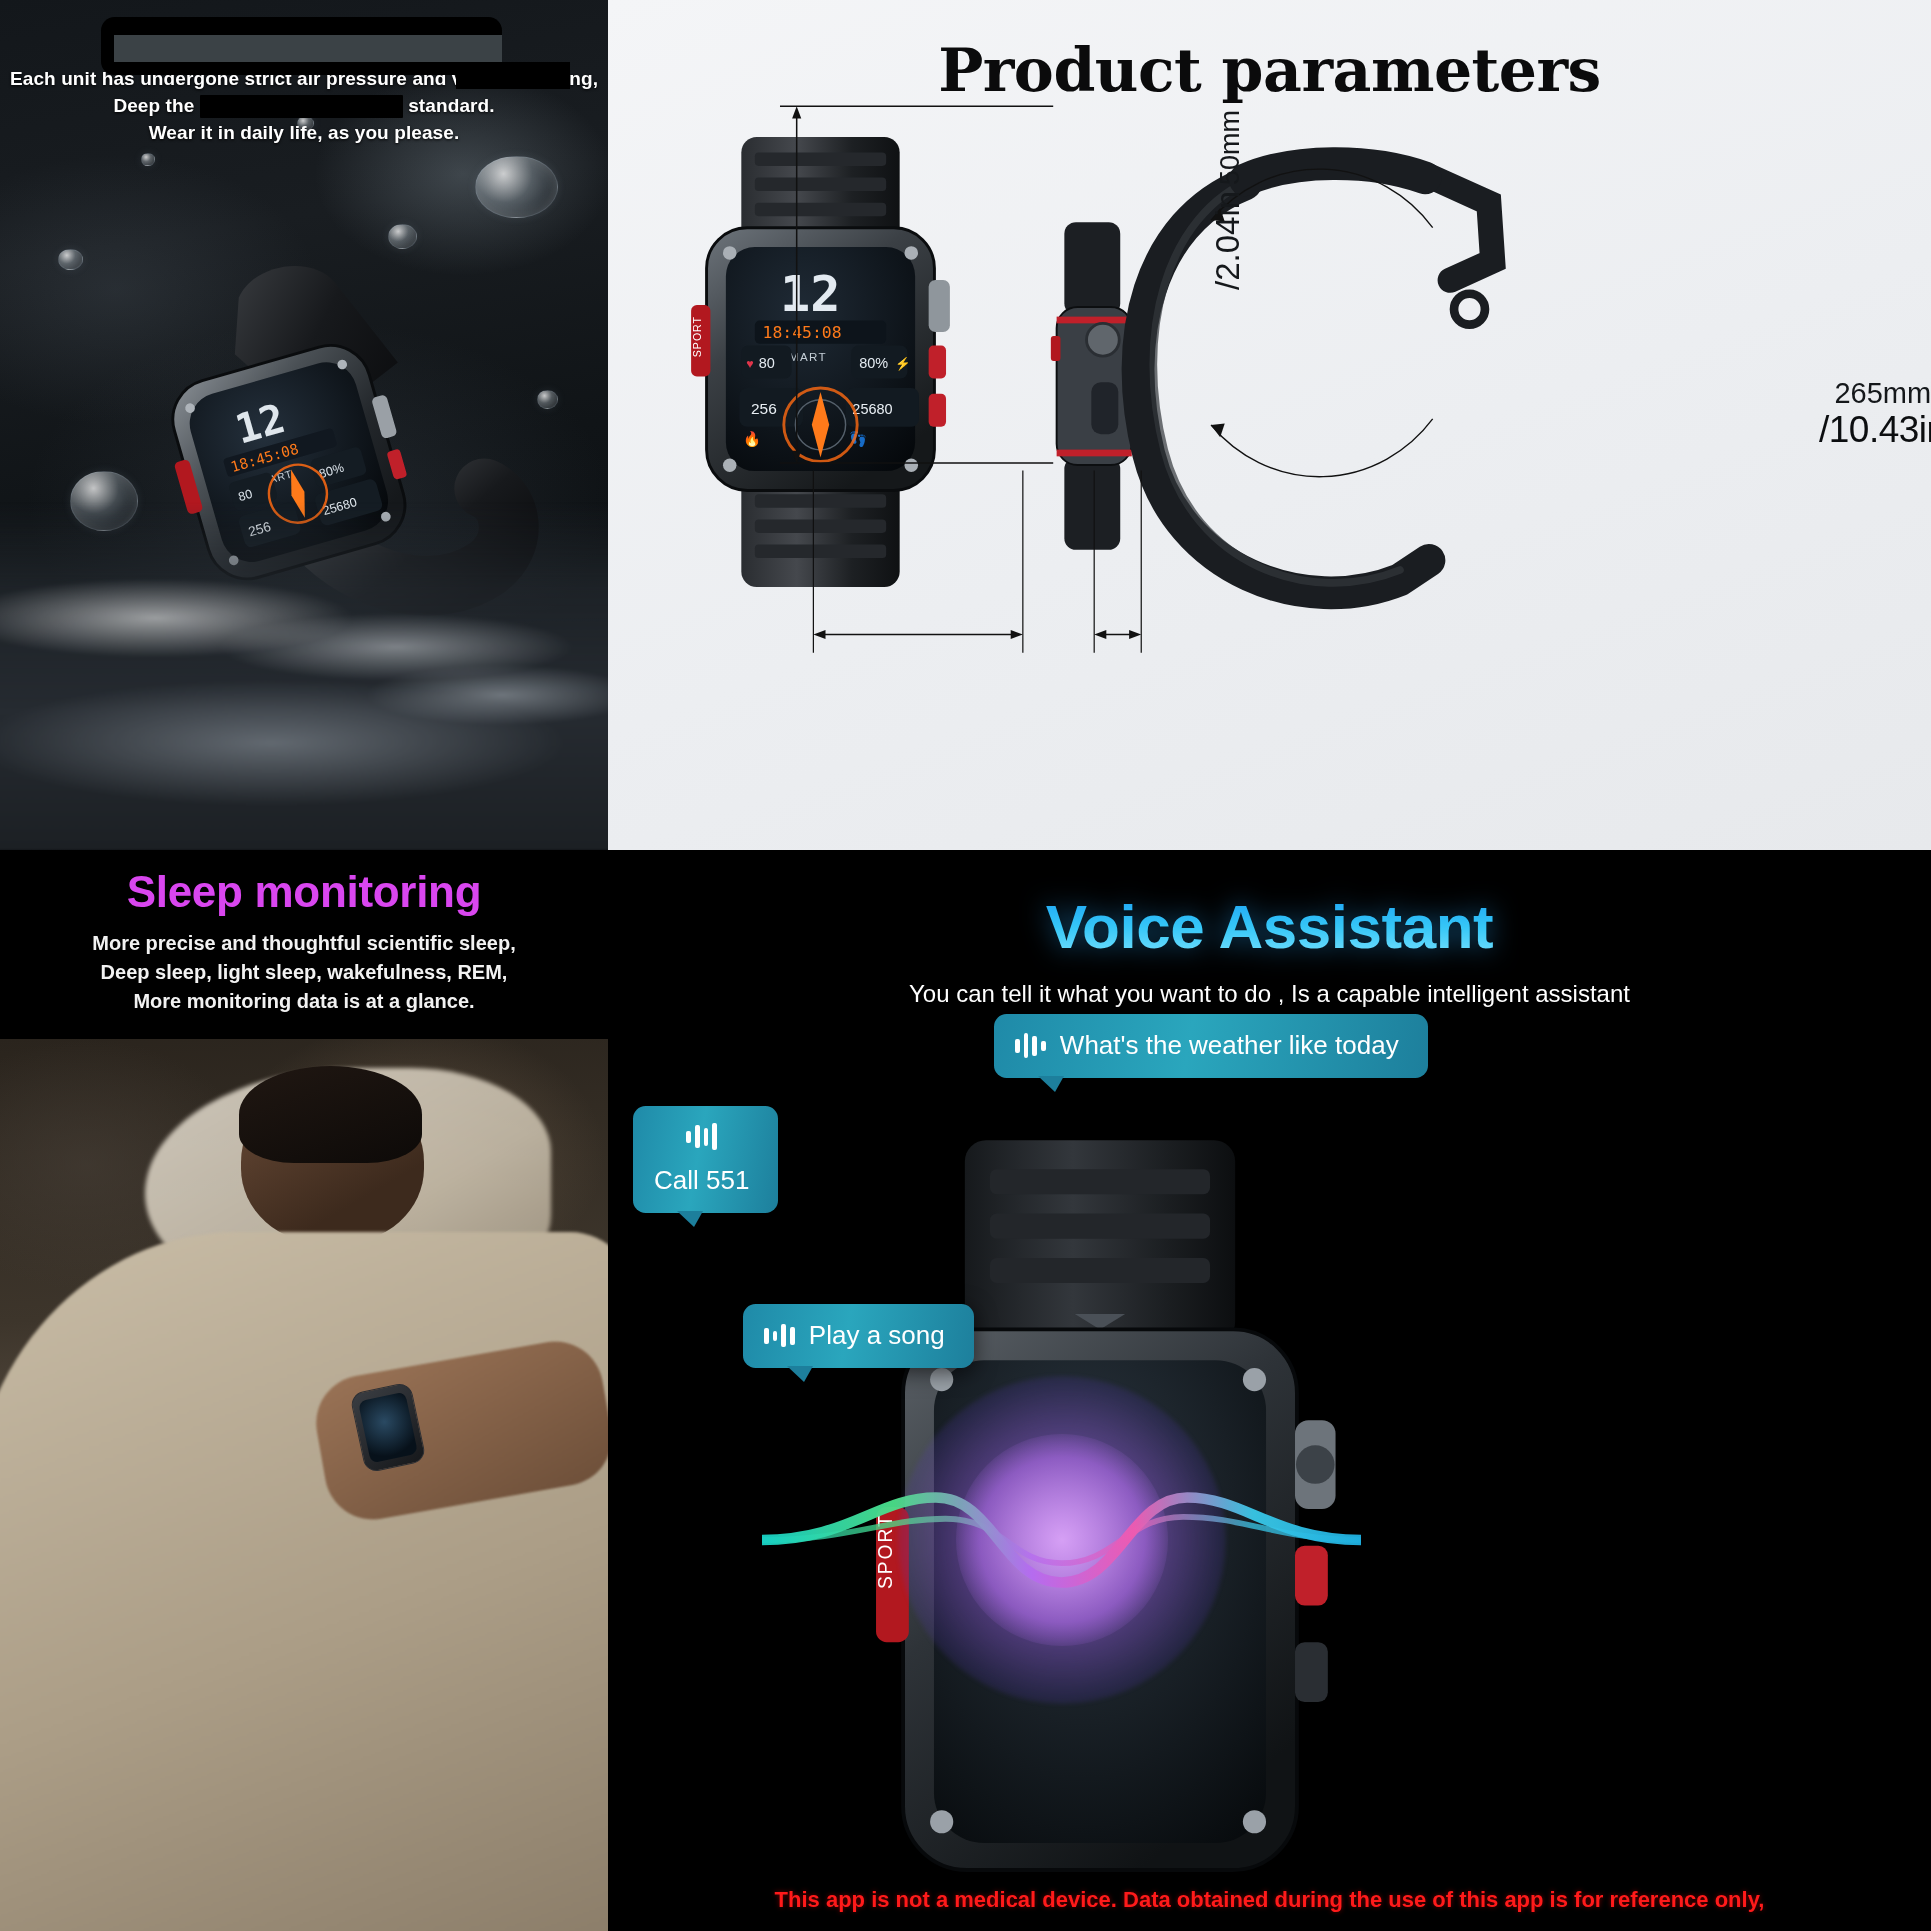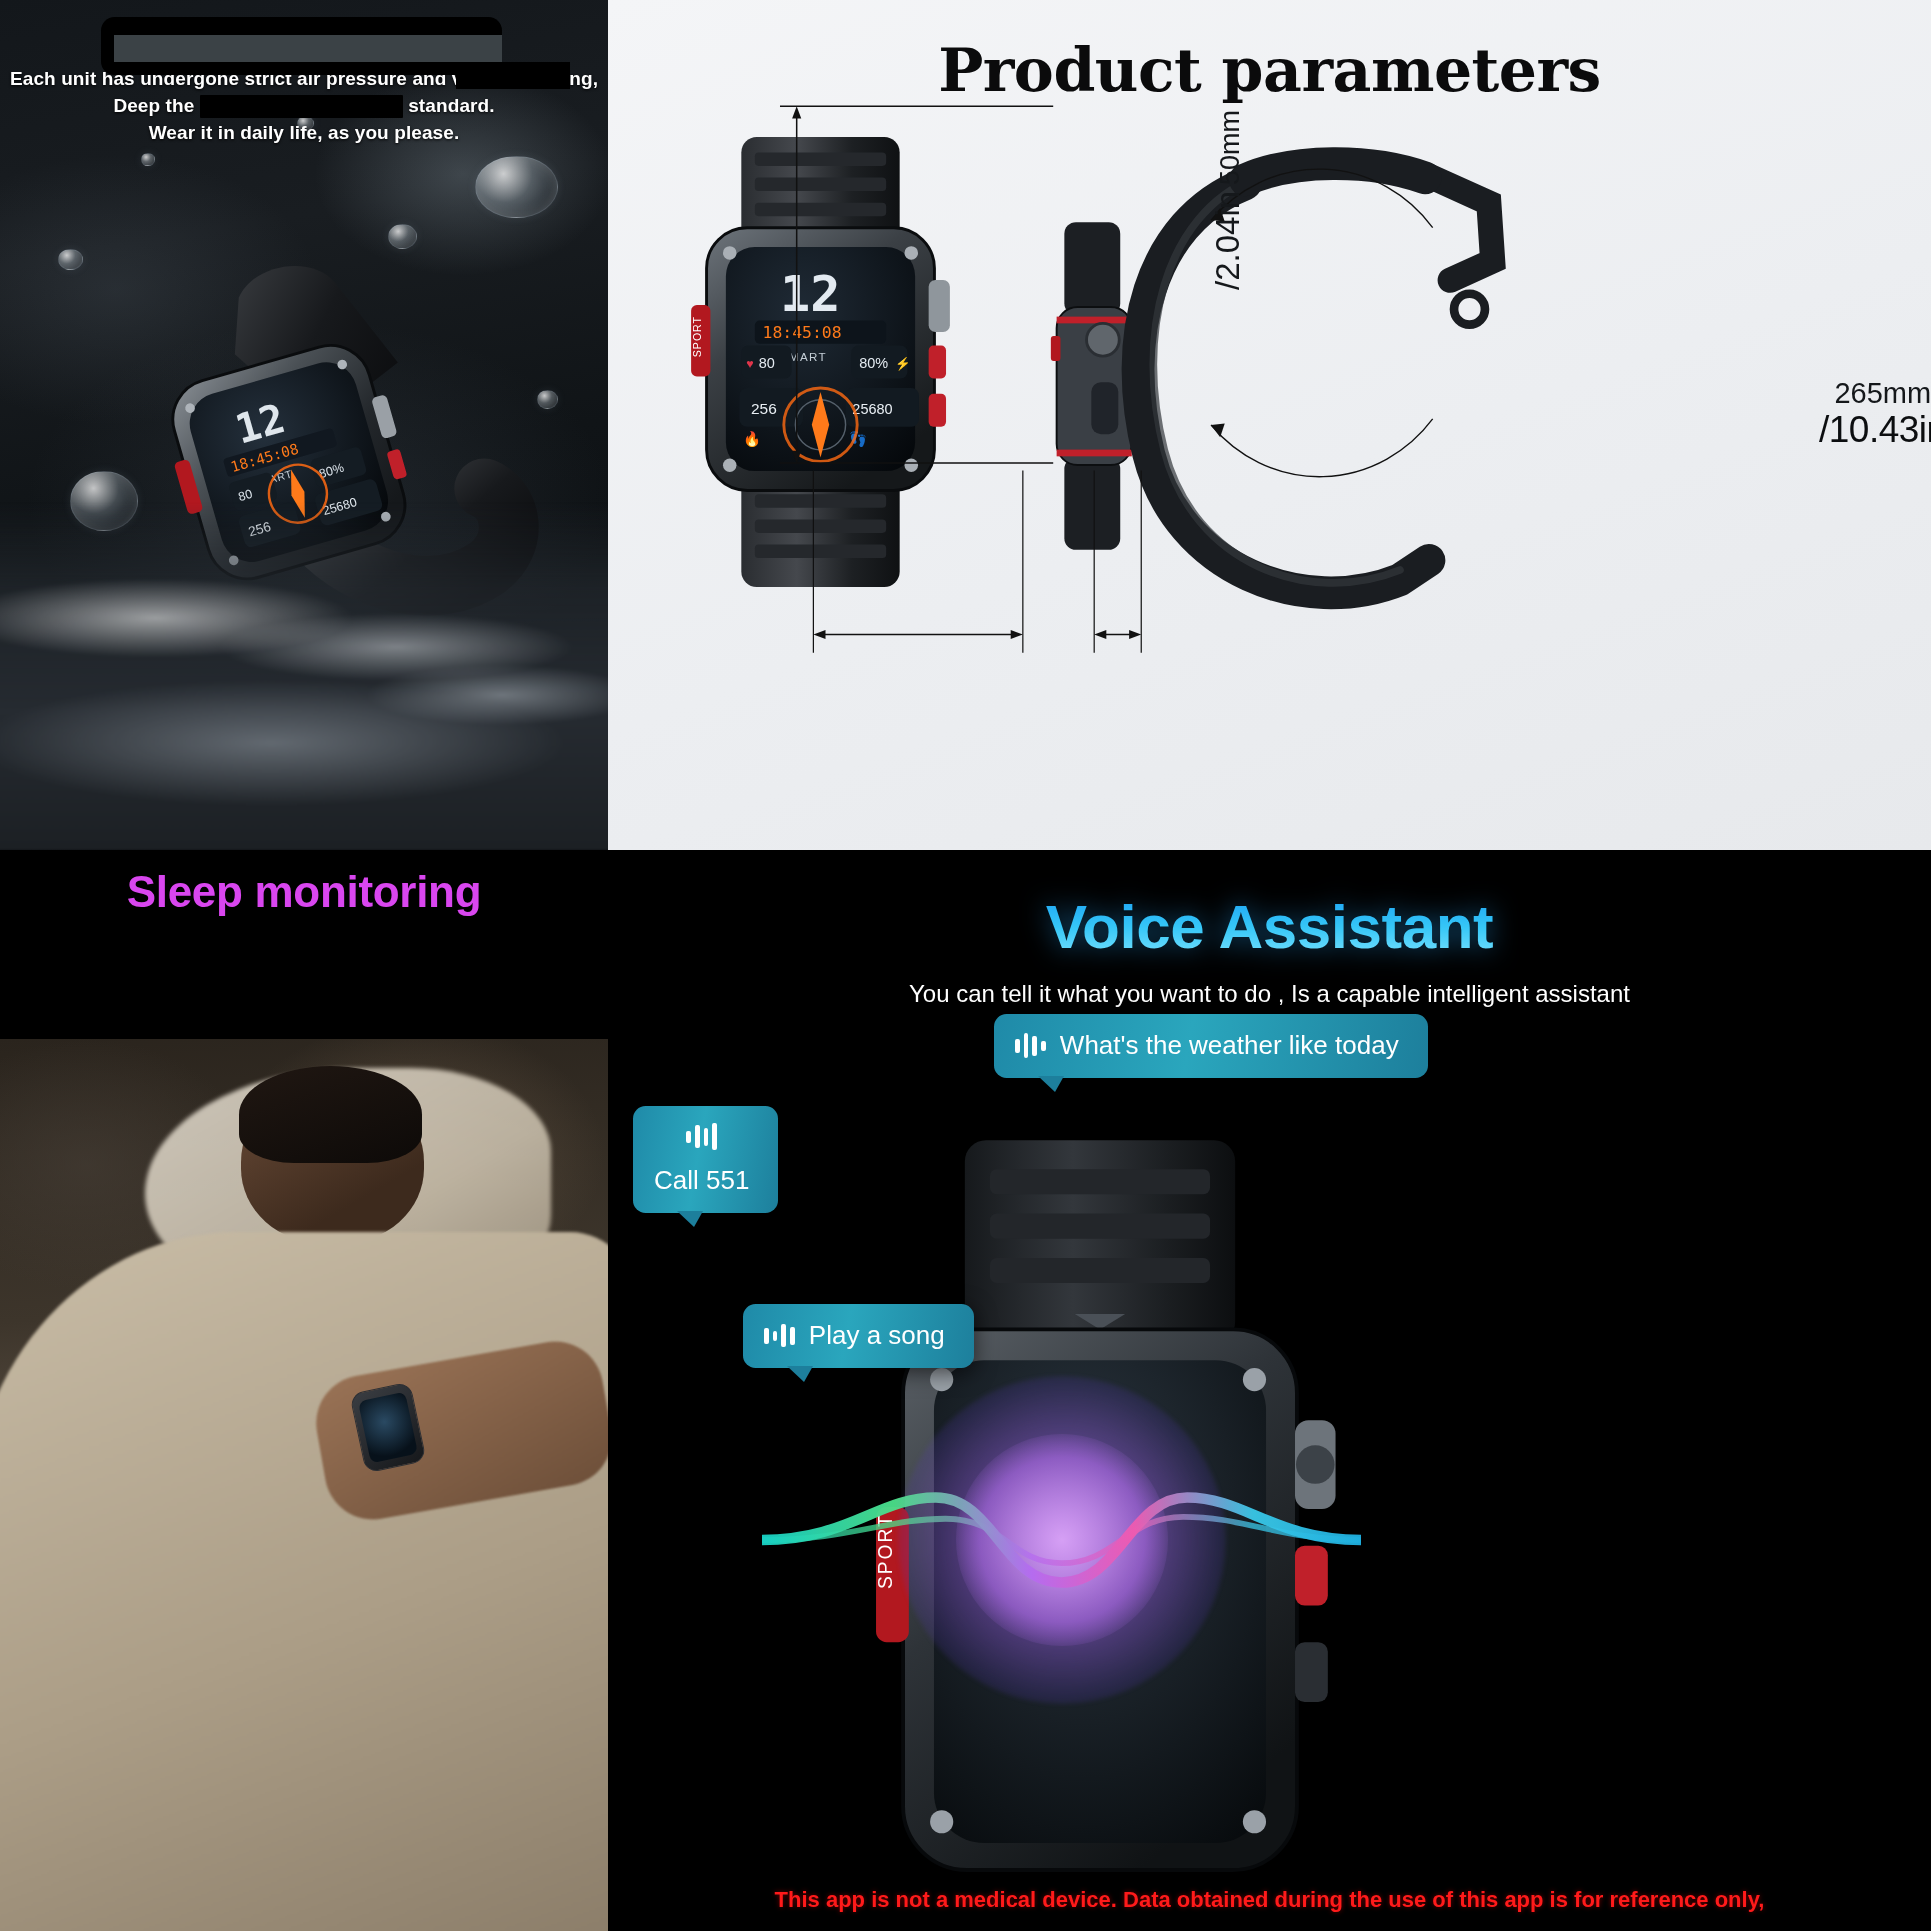--- a/index.html
+++ b/index.html
@@ -337,20 +337,25 @@
     </div>
 
     <div class="strapdim">
       <div class="l1">265mm</div>
       <div class="l2">/10.43in</div>
     </div>
   </section>
 
   <section class="p-sleep">
     <h2 class="sleep-title">Sleep monitoring</h2>
+    <div class="sleep-sub">
+      <div>More precise and thoughtful scientific sleep,</div>
+      <div>Deep sleep, light sleep, wakefulness, REM,</div>
+      <div>More monitoring data is at a glance.</div>
+    </div>
 
     <div class="bedroom">
       <div class="pillow"></div>
       <div class="person-head"></div>
       <div class="person-hair"></div>
       <div class="blanket"></div>
       <div class="arm"></div>
       <div class="wrist-watch"></div>
     </div>
 

